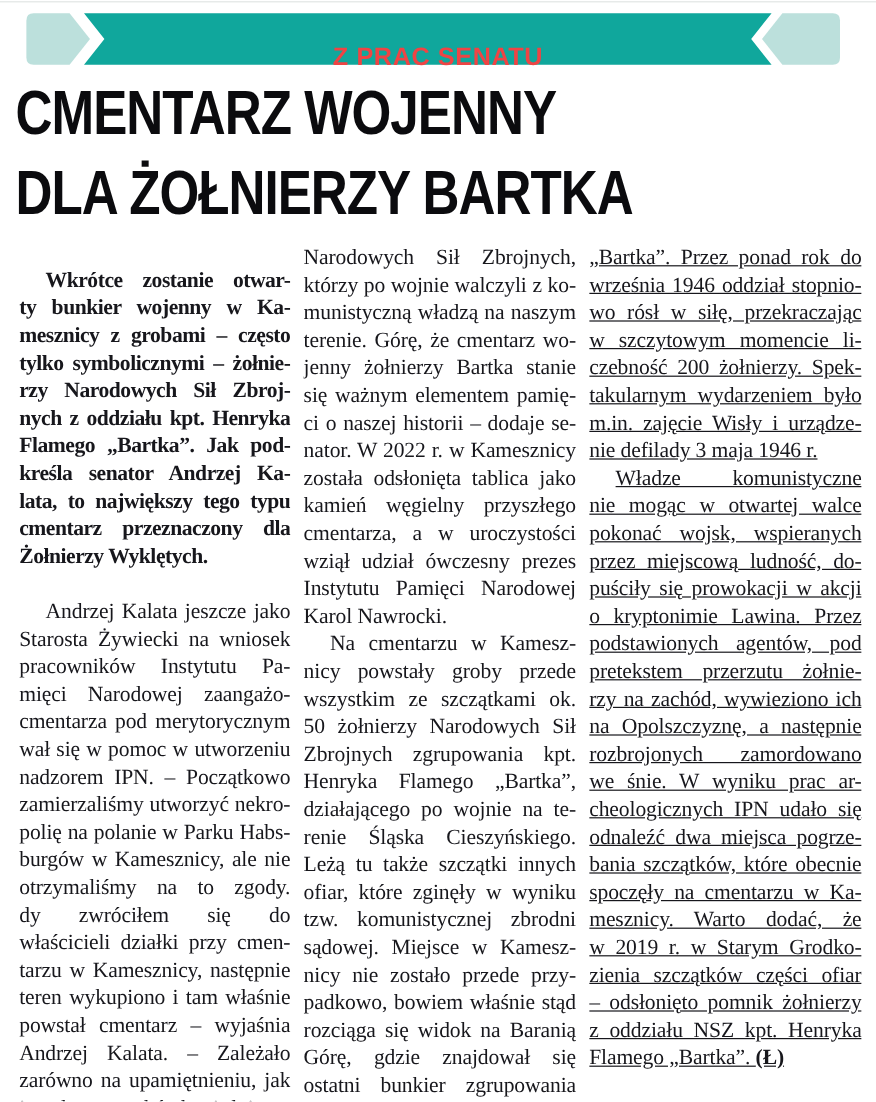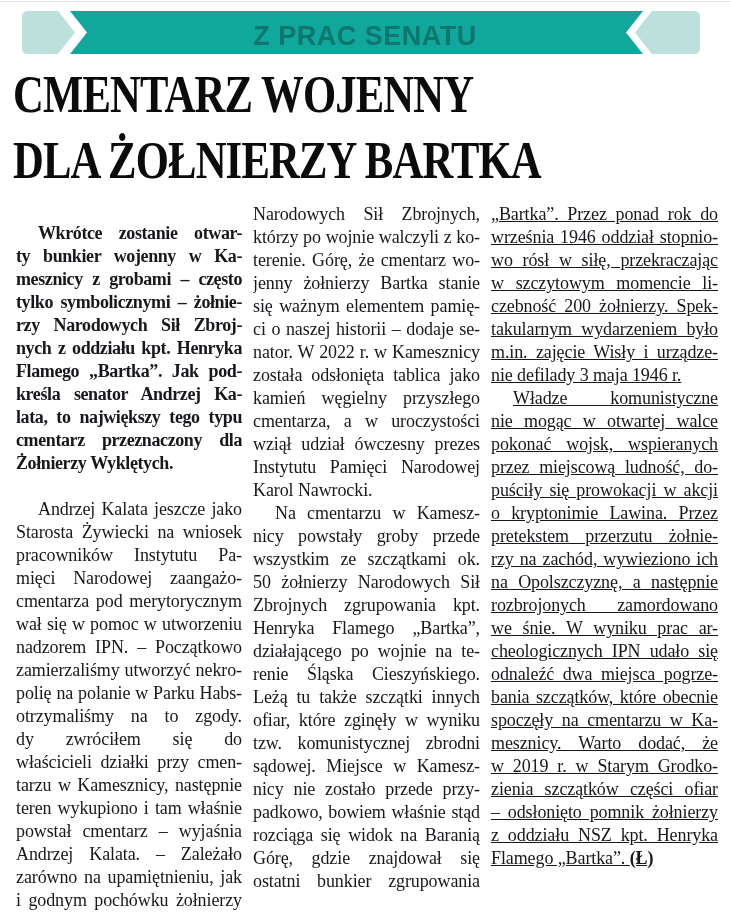--- a/index.html
+++ b/index.html
@@ -12,30 +12,30 @@
     color:#17171c;
   }
   #top-hairline{
     position:absolute;left:0;top:1px;width:730px;height:1px;
     background:#e2e5e4;
   }
   
   #banner{position:absolute;left:0;top:0;width:730px;height:60px;}
   #banner svg{position:absolute;left:0;top:0;}
   #banner-label{
-    position:absolute;left:0;top:14px;width:730px;height:44px;
+    position:absolute;left:0;top:26px;width:730px;height:44px;
     display:flex;align-items:center;justify-content:center;
     font-family:"Liberation Sans", sans-serif;
-    font-weight:700;font-size:27px;letter-spacing:0.5px;
-    color:#0f766e;
+    font-weight:700;font-size:21px;letter-spacing:0.5px;
+    color:#ef4444;
   }
   
   #headline{
     position:absolute;left:13px;top:62px;
-    font-family:Liberation Serif, serif;
+    font-family:Liberation Sans, sans-serif;
     font-weight:700;color:#0b0b0e;
     font-size:52px;line-height:66px;letter-spacing:-1px;
     white-space:nowrap;
   }
   #headline .hl{transform:scaleX(0.82);transform-origin:left center;}
   
   .article-columns{
     position:absolute;left:16px;top:203px;
     display:flex;gap:11px;
   }
@@ -93,35 +93,37 @@
         <div class="article-paragraph gap">
           <div class="text-line just indent">Andrzej Kalata jeszcze jako</div>
           <div class="text-line just">Starosta Żywiecki na wniosek</div>
           <div class="text-line just">pracowników Instytutu Pa-</div>
           <div class="text-line just">mięci Narodowej zaangażo-</div>
           <div class="text-line just">cmentarza pod merytorycznym</div>
           <div class="text-line just">wał się w pomoc w utworzeniu</div>
           <div class="text-line just">nadzorem IPN. – Początkowo</div>
           <div class="text-line just">zamierzaliśmy utworzyć nekro-</div>
           <div class="text-line just">polię na polanie w Parku Habs-</div>
+          <div class="text-line just">burgów w Kamesznicy, ale nie</div>
           <div class="text-line just">otrzymaliśmy na to zgody. Wte-</div>
           <div class="text-line just">dy zwróciłem się do prywatnych</div>
           <div class="text-line just">właścicieli działki przy cmen-</div>
           <div class="text-line just">tarzu w Kamesznicy, następnie</div>
           <div class="text-line just">teren wykupiono i tam właśnie</div>
           <div class="text-line just">powstał cmentarz – wyjaśnia</div>
           <div class="text-line just">Andrzej Kalata. – Zależało nam</div>
           <div class="text-line just">zarówno na upamiętnieniu, jak</div>
           <div class="text-line just">i godnym pochówku żołnierzy</div>
         </div>
       </div>
       <div class="article-column">
         <div class="article-paragraph">
           <div class="text-line just">Narodowych Sił Zbrojnych,</div>
           <div class="text-line just">którzy po wojnie walczyli z ko-</div>
+          <div class="text-line just">munistyczną władzą na naszym</div>
           <div class="text-line just">terenie. Górę, że cmentarz wo-</div>
           <div class="text-line just">jenny żołnierzy Bartka stanie</div>
           <div class="text-line just">się ważnym elementem pamię-</div>
           <div class="text-line just">ci o naszej historii – dodaje se-</div>
           <div class="text-line just">nator. W 2022 r. w Kamesznicy</div>
           <div class="text-line just">została odsłonięta tablica jako</div>
           <div class="text-line just">kamień węgielny przyszłego</div>
           <div class="text-line just">cmentarza, a w uroczystości</div>
           <div class="text-line just">wziął udział ówczesny prezes</div>
           <div class="text-line just">Instytutu Pamięci Narodowej dr</div>
@@ -158,20 +160,21 @@
           <div class="text-line just">m.in. zajęcie Wisły i urządze-</div>
           <div class="text-line">nie defilady 3 maja 1946 r.</div>
         </div>
         <div class="article-paragraph">
           <div class="text-line just indent">Władze komunistyczne</div>
           <div class="text-line just">nie mogąc w otwartej walce</div>
           <div class="text-line just">pokonać wojsk, wspieranych</div>
           <div class="text-line just">przez miejscową ludność, do-</div>
           <div class="text-line just">puściły się prowokacji w akcji</div>
           <div class="text-line just">o kryptonimie Lawina. Przez</div>
+          <div class="text-line just">podstawionych agentów, pod</div>
           <div class="text-line just">pretekstem przerzutu żołnie-</div>
           <div class="text-line just">rzy na zachód, wywieziono ich</div>
           <div class="text-line just">na Opolszczyznę, a następnie</div>
           <div class="text-line just">rozbrojonych zamordowano</div>
           <div class="text-line just">we śnie. W wyniku prac ar-</div>
           <div class="text-line just">cheologicznych IPN udało się</div>
           <div class="text-line just">odnaleźć dwa miejsca pogrze-</div>
           <div class="text-line just">bania szczątków, które obecnie</div>
           <div class="text-line just">spoczęły na cmentarzu w Ka-</div>
           <div class="text-line just">mesznicy. Warto dodać, że</div>

